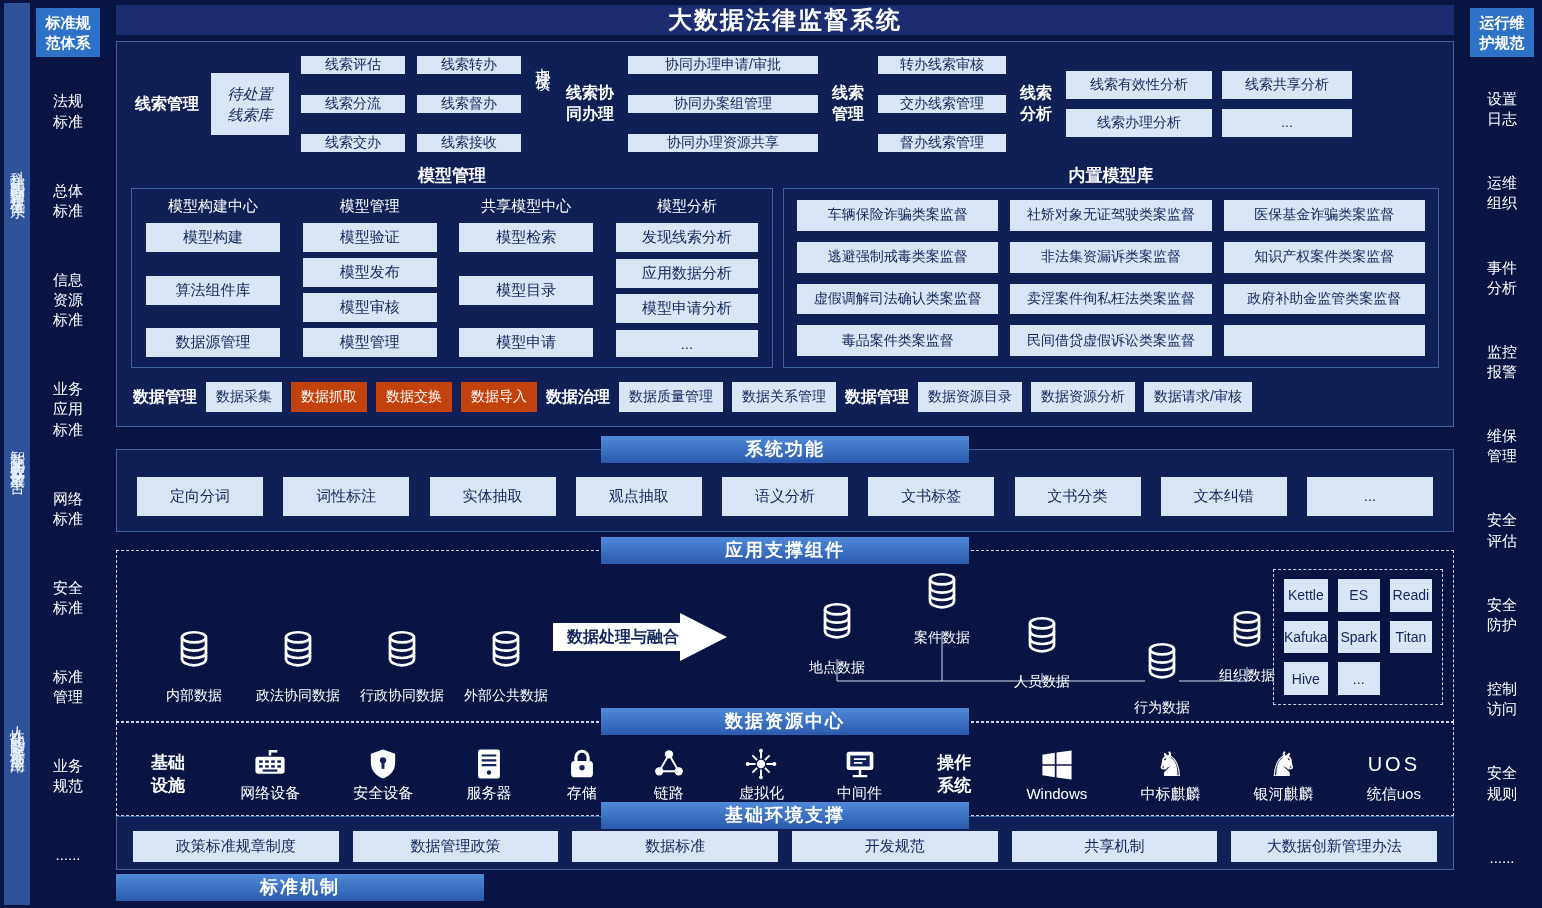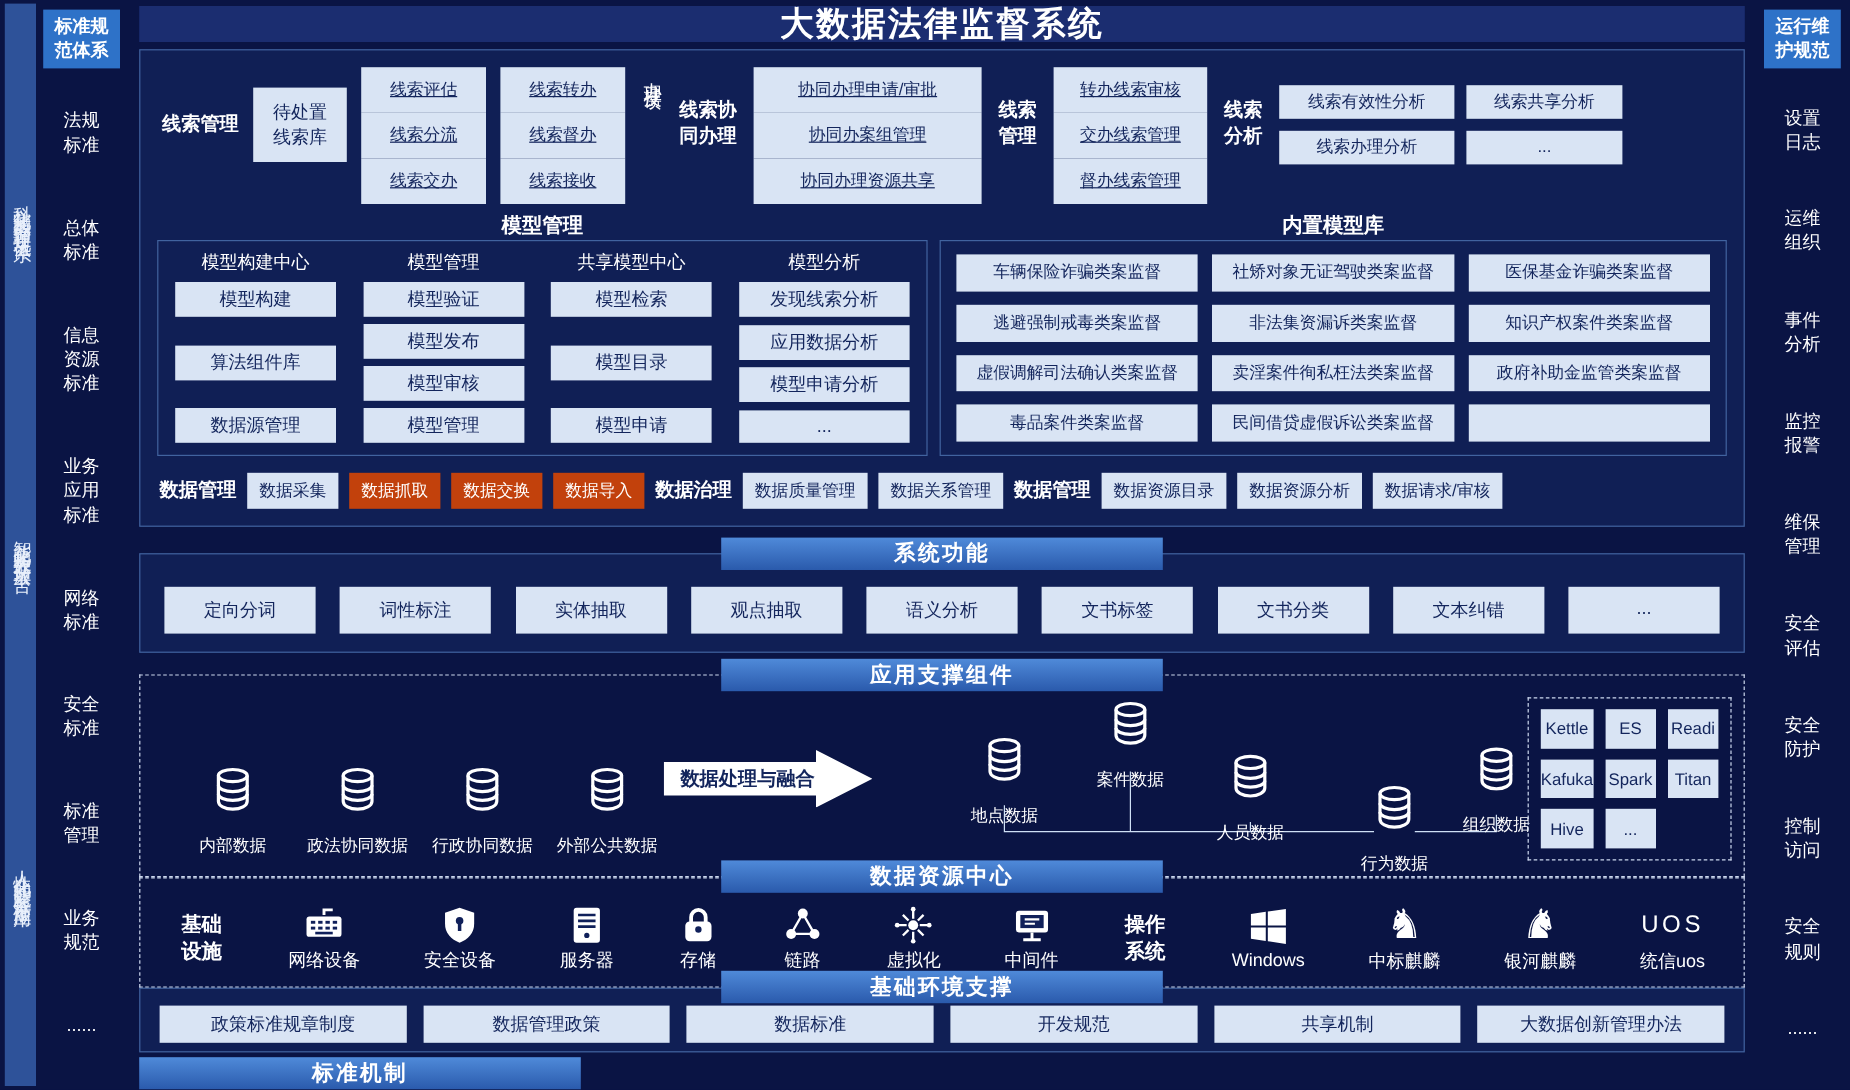--- a/index.html
+++ b/index.html
@@ -10,36 +10,36 @@
   .left-strip { width:26px; height:902px; background:#2e5299; display:flex; flex-direction:column; align-items:center; justify-content:space-around; padding:34px 0; flex-shrink:0; }
   .vtext { writing-mode:vertical-lr; color:#e9f0fb; font-size:15px; letter-spacing:3px; }
   
   .sidebar { width:76px; display:flex; flex-direction:column; align-items:center; padding-top:5px; flex-shrink:0; }
   .sidebar.right { width:80px; }
   .side-header { background:#2e72c8; color:#fff; font-weight:bold; font-size:15px; width:64px; padding:5px 4px; text-align:center; line-height:1.3; }
   .side-items { flex:1; display:flex; flex-direction:column; justify-content:space-around; align-items:center; width:100%; padding:10px 0 18px; }
   .side-item { color:#fff; font-size:15px; width:34px; text-align:center; line-height:1.35; }
   
   .main { flex:1; margin:2px 8px 0 10px; display:flex; flex-direction:column; min-width:0; }
-  .title-bar { height:30px; line-height:30px; background:#1b2d70; color:#fff; font-weight:bold; font-size:28px; text-align:center; letter-spacing:2px; }
+  .title-bar { height:30px; line-height:30px; background:#1b2d70; color:#fff; font-weight:bold; font-size:24px; text-align:center; letter-spacing:2px; }
   .panel { background:#101f55; border:1px solid #41639f; }
   .top-panel { margin-top:6px; padding:10px 14px 14px; }
   .clue-row { display:flex; align-items:center; gap:12px; height:104px; padding-left:4px; }
   .lbl { color:#fff; font-weight:bold; font-size:16px; text-align:center; line-height:1.3; flex-shrink:0; }
   .w52 { width:52px; } .w36 { width:36px; }
   .lite { background:#d9e4f4; color:#13255c; text-align:center; font-size:14px; }
-  .pending { width:78px; height:62px; display:flex; align-items:center; justify-content:center; padding:0 10px; font-size:15px; line-height:1.4; flex-shrink:0; }
+  .pending { width:78px; height:62px; display:flex; align-items:center; justify-content:center; padding:0 10px; font-size:15px; line-height:1.4; flex-shrink:0;font-style:italic; }
   .vcol { display:flex; flex-direction:column; justify-content:space-between; height:96px; flex-shrink:0; }
-  .vcol .lite { padding:10px 0; width:104px;text-decoration:underline; }
+  .vcol .lite { padding:0 0; width:104px; }
   .vcol.wide .lite { width:190px; }
   .vcol.mid .lite { width:128px; }
   .vlabel { writing-mode:vertical-lr; color:#fff; font-size:15px; letter-spacing:3px; height:96px; flex-shrink:0; }
   .agrid { display:grid; grid-template-columns:146px 130px; gap:10px; }
   .agrid .lite { padding:5px 0; }
-  .model-row { display:flex; gap:10px; margin-top:20px; }
+  .model-row { display:flex; gap:10px; margin-top:8px; }
   .model-panel { width:642px; flex-shrink:0; }
   .sec-title { color:#fff; font-weight:bold; font-size:17px; text-align:center; height:24px; line-height:24px; }
   .model-grid { border:1px solid #41639f; height:180px; display:flex; justify-content:space-between; padding:8px 14px 10px; }
   .mcol { display:flex; flex-direction:column; align-items:center; }
   .mhead { color:#fff; font-size:15px; margin-bottom:7px; }
   .mitems { flex:1; display:flex; flex-direction:column; justify-content:space-between; }
   .mitems .lite { width:134px; padding:5px 0; font-size:15px; }
   .mcol.wide .mitems .lite { width:142px; }
   .builtin-panel { flex:1; min-width:0;font-family:Liberation Serif, serif; }
   .builtin-grid { border:1px solid #41639f; height:180px; display:grid; grid-template-columns:repeat(3,1fr); gap:11px 12px; padding:11px 13px; }

